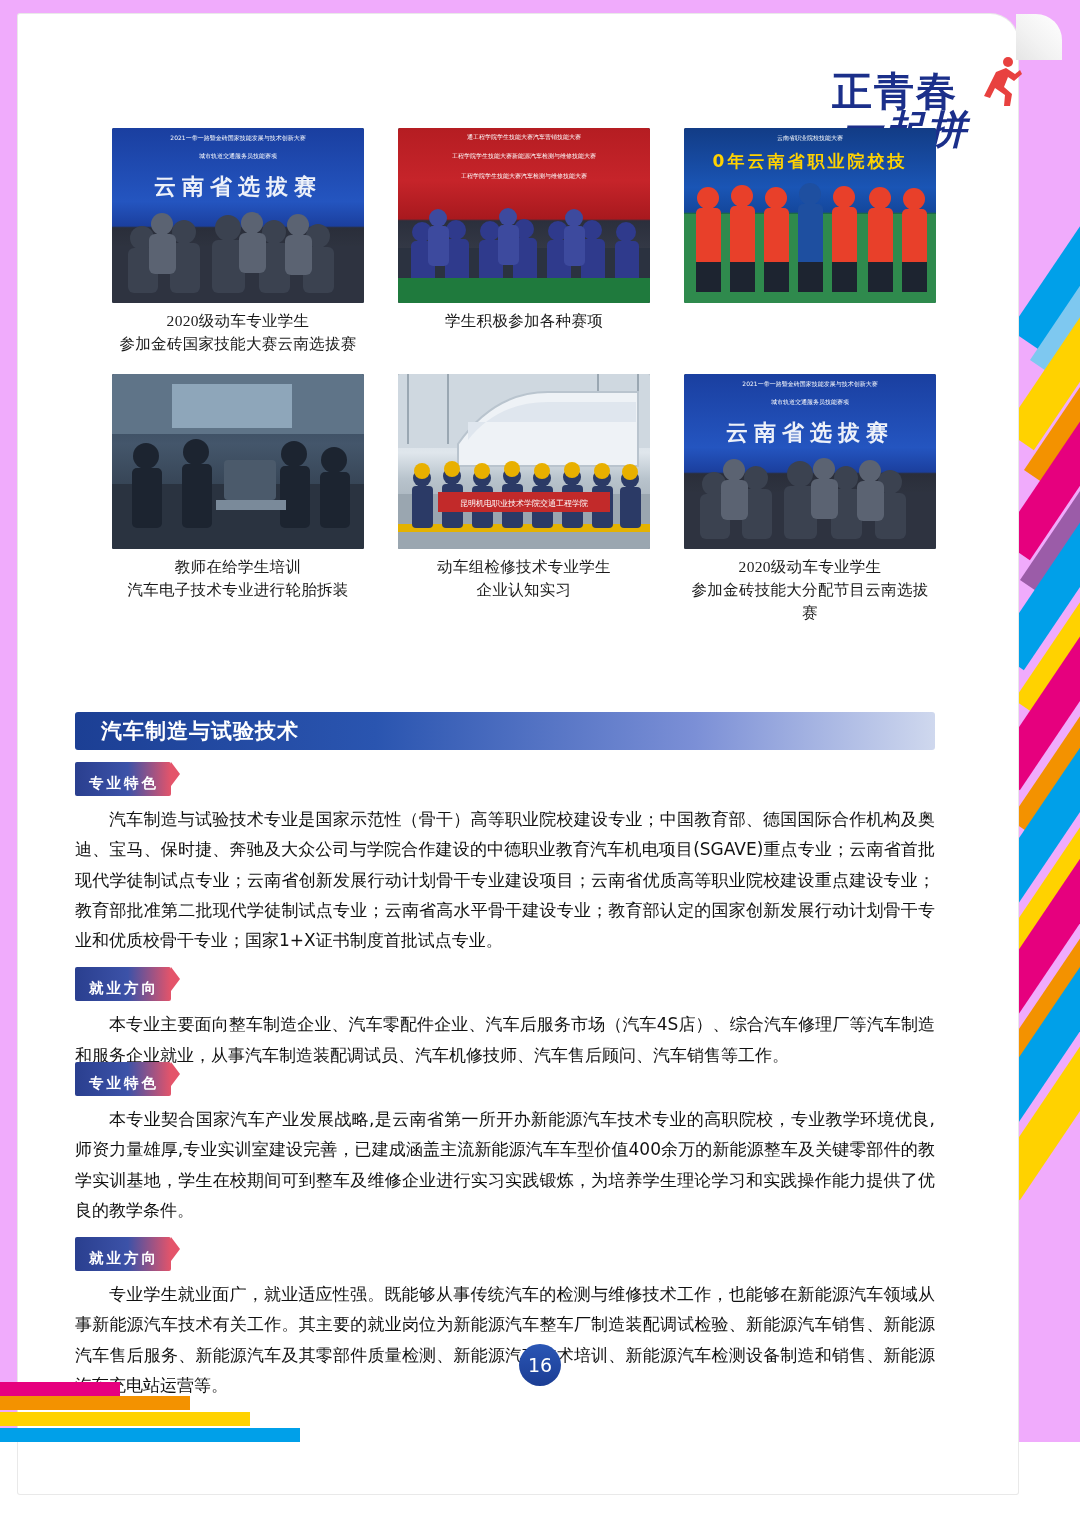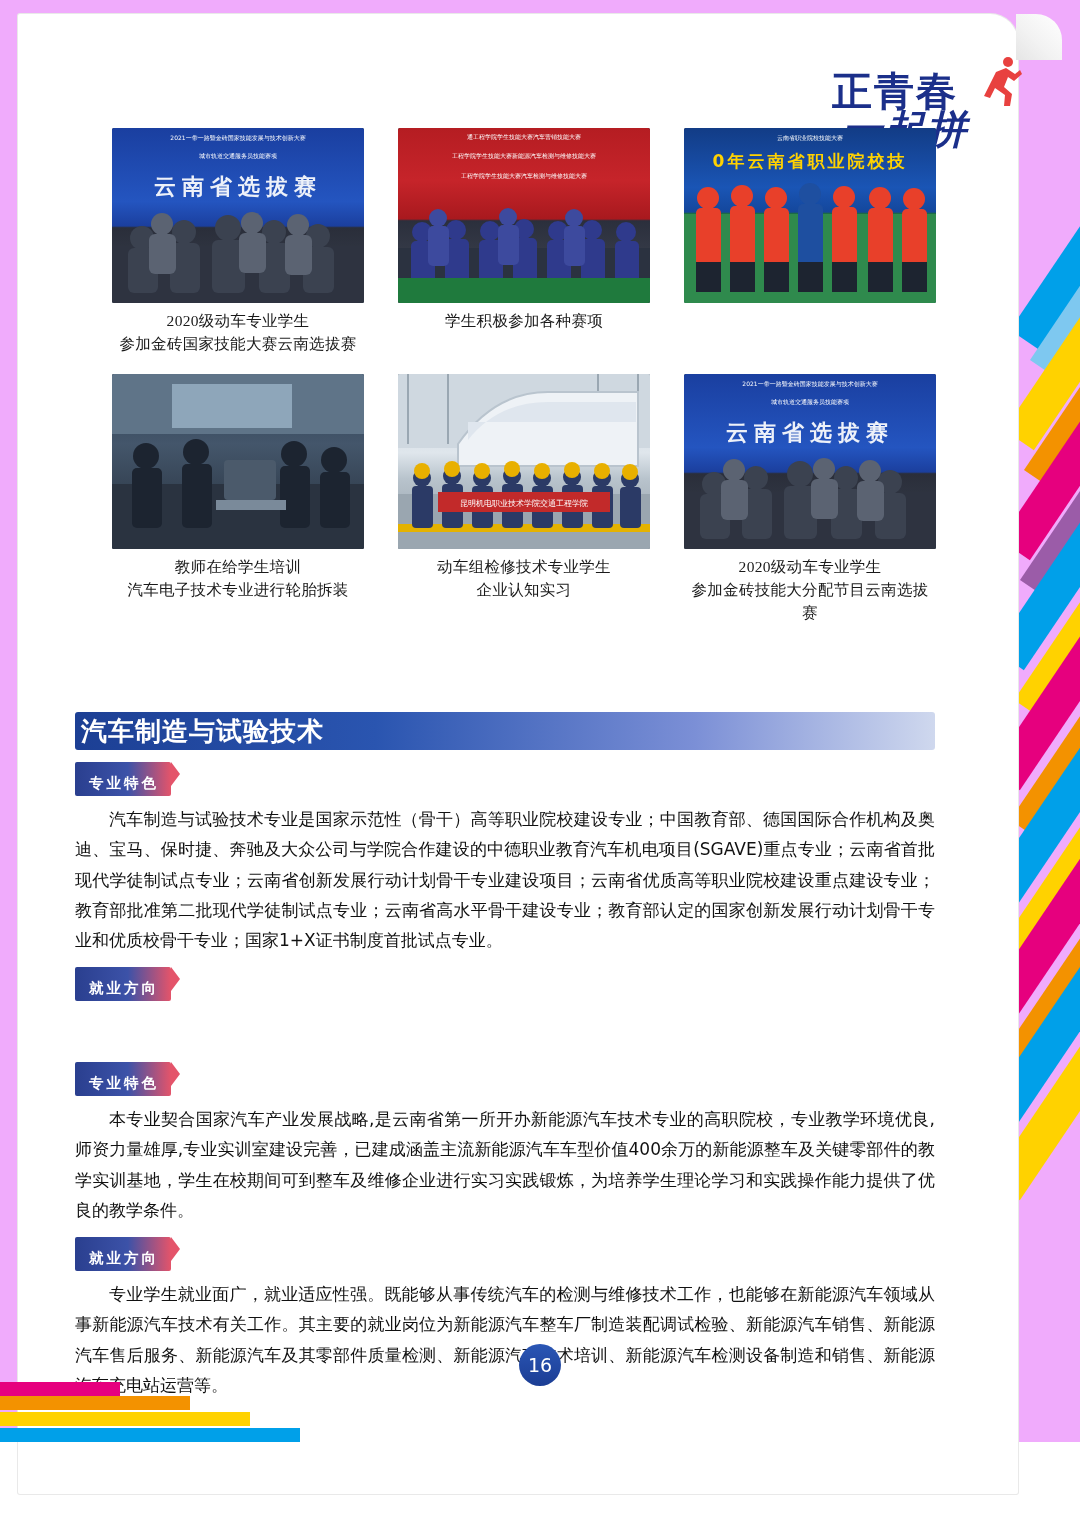--- a/index.html
+++ b/index.html
@@ -76,22 +76,22 @@
   
   .ph-banner{position:absolute;left:0;top:0;width:100%;height:100%;}
   .tiny{font-size:6px;color:#fff;white-space:nowrap;}
 
   
   .section{position:absolute;left:75px;width:860px;}
   .sec-title{
     height:38px;border-radius:3px;
     background:linear-gradient(90deg,#1c3f94 0%,#2a55b0 35%,#7b8fd6 72%,#cfd8ee 100%);
     display:flex;align-items:center;
-    color:#fff;font-size:26px;font-weight:bold;letter-spacing:1px;
-    padding-left:6px;
+    color:#fff;font-size:21px;font-weight:bold;letter-spacing:1px;
+    padding-left:26px;
     font-family:"DejaVu Sans",sans-serif;
   }
   .tag{
     display:inline-block;margin-top:12px;height:25px;line-height:25px;
     background:linear-gradient(90deg,#2a3f8f 0%,#3c52a8 55%,#e4546a 100%);
     color:#fff;font-size:14.5px;font-weight:bold;letter-spacing:3px;
     padding:9px 12px 0 14px;border-radius:2px;
     position:relative;
   }
   .tag:after{
@@ -393,20 +393,21 @@
         </div>
       </div>
     </div>
   </div>
 
   <div class="section" style="top:712px;">
     <div class="sec-title">汽车制造与试验技术</div>
     <div><span class="tag">专业特色</span></div>
     <p class="body ind">汽车制造与试验技术专业是国家示范性（骨干）高等职业院校建设专业；中国教育部、德国国际合作机构及奥迪、宝马、保时捷、奔驰及大众公司与学院合作建设的中德职业教育汽车机电项目(SGAVE)重点专业；云南省首批现代学徒制试点专业；云南省创新发展行动计划骨干专业建设项目；云南省优质高等职业院校建设重点建设专业；教育部批准第二批现代学徒制试点专业；云南省高水平骨干建设专业；教育部认定的国家创新发展行动计划骨干专业和优质校骨干专业；国家1+X证书制度首批试点专业。</p>
     <div><span class="tag">就业方向</span></div>
+    <p class="body ind">本专业主要面向整车制造企业、汽车零配件企业、汽车后服务市场（汽车4S店）、综合汽车修理厂等汽车制造和服务企业就业，从事汽车制造装配调试员、汽车机修技师、汽车售后顾问、汽车销售等工作。</p>
   </div>
 
   <div class="section" style="top:1050px;">
     <div><span class="tag">专业特色</span></div>
     <p class="body ind">本专业契合国家汽车产业发展战略,是云南省第一所开办新能源汽车技术专业的高职院校，专业教学环境优良,师资力量雄厚,专业实训室建设完善，已建成涵盖主流新能源汽车车型价值400余万的新能源整车及关键零部件的教学实训基地，学生在校期间可到整车及维修企业进行实习实践锻炼，为培养学生理论学习和实践操作能力提供了优良的教学条件。</p>
     <div><span class="tag">就业方向</span></div>
     <p class="body ind">专业学生就业面广，就业适应性强。既能够从事传统汽车的检测与维修技术工作，也能够在新能源汽车领域从事新能源汽车技术有关工作。其主要的就业岗位为新能源汽车整车厂制造装配调试检验、新能源汽车销售、新能源汽车售后服务、新能源汽车及其零部件质量检测、新能源汽车技术培训、新能源汽车检测设备制造和销售、新能源汽车充电站运营等。</p>
   </div>
 
   <div class="pagenum">16</div>

